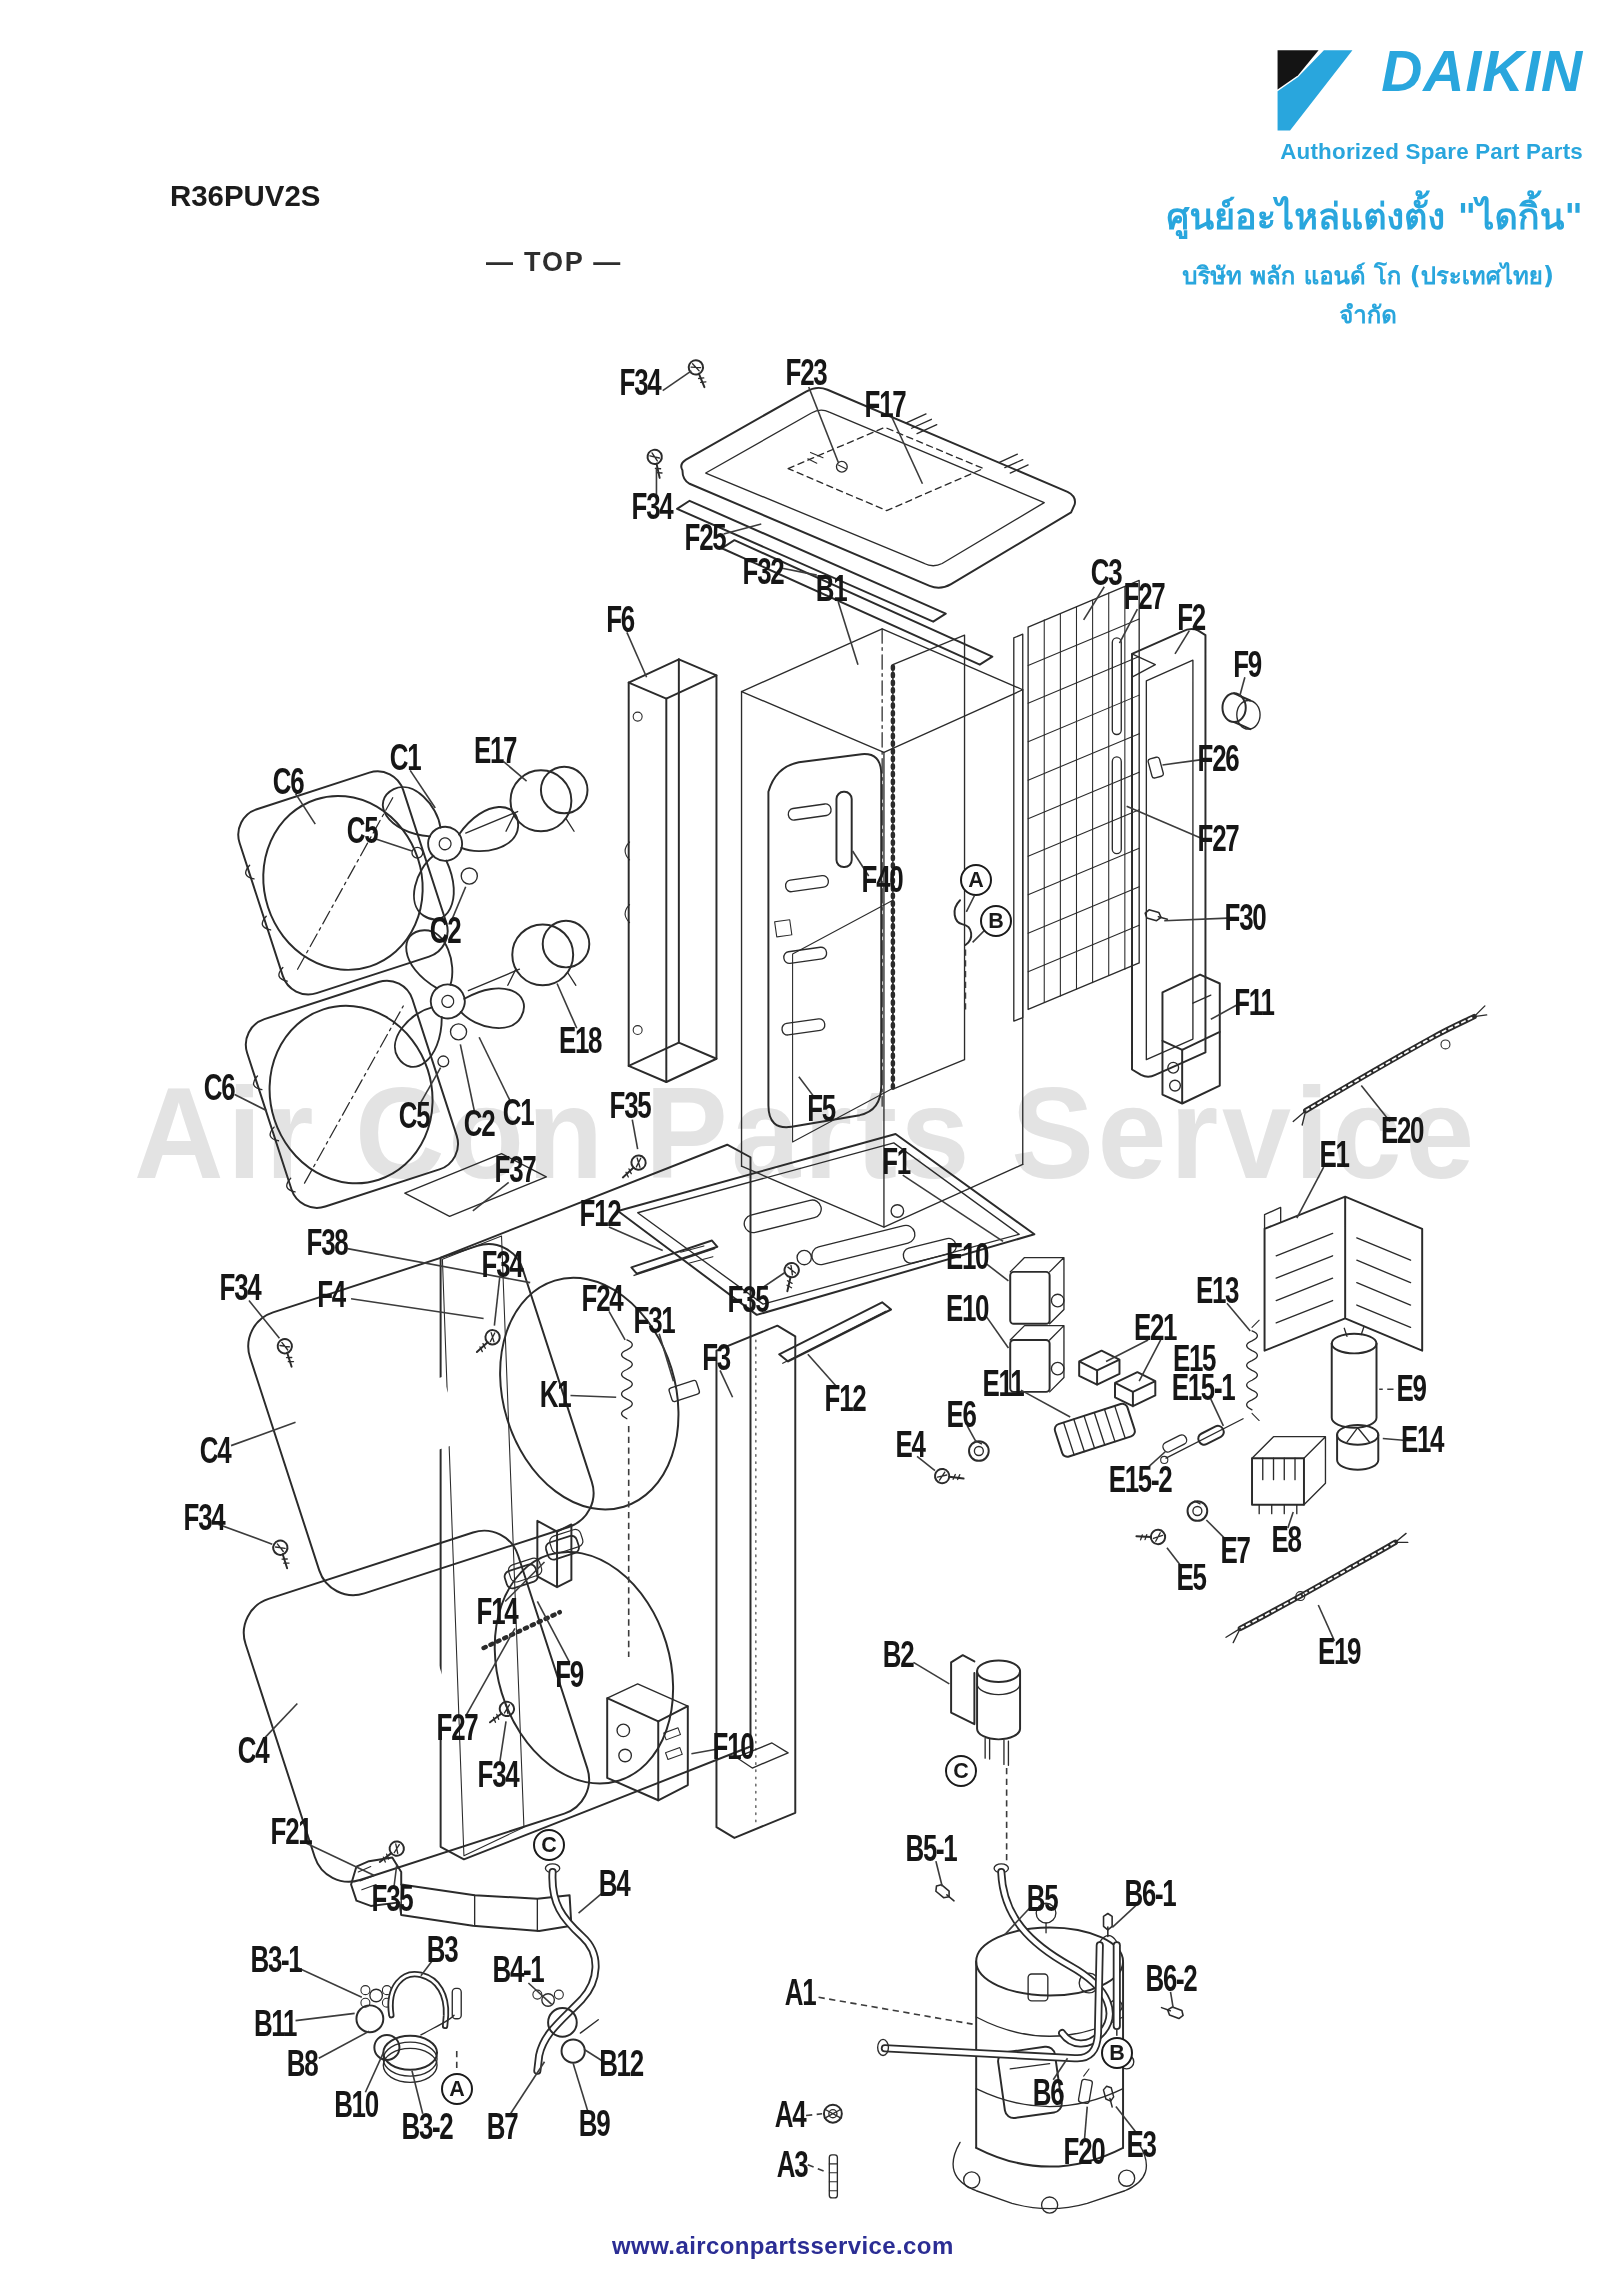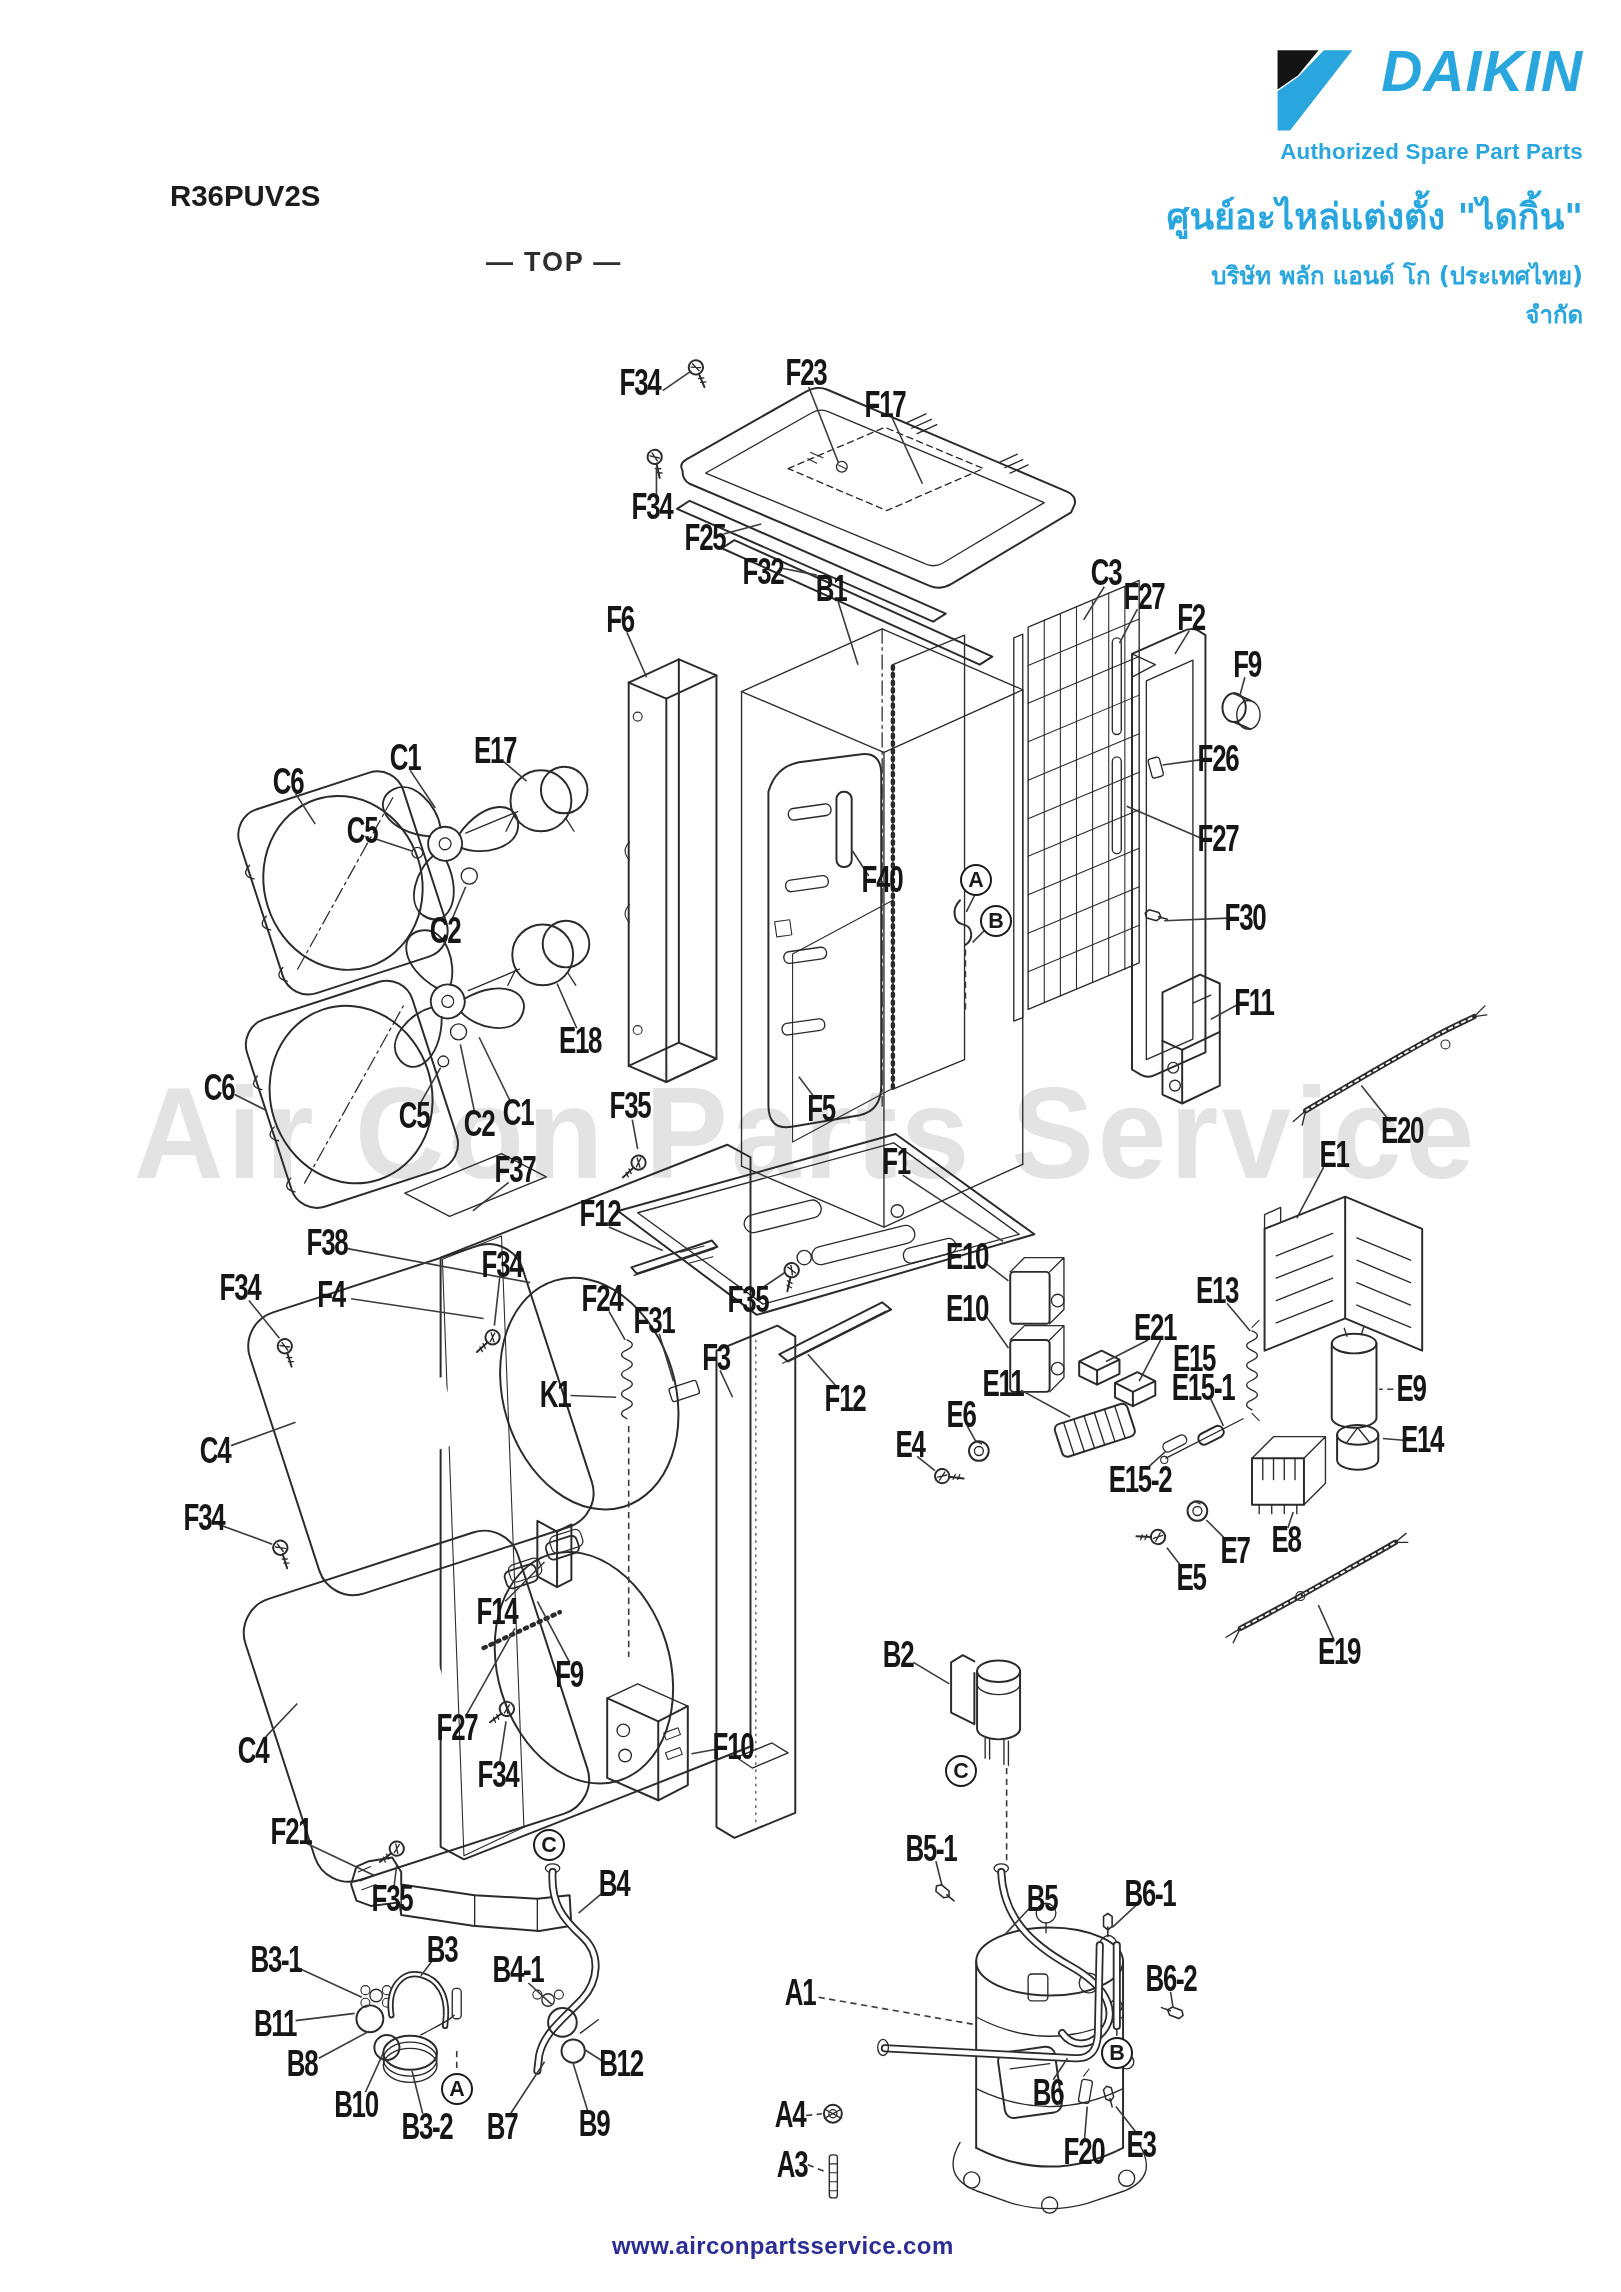--- a/index.html
+++ b/index.html
@@ -11,21 +11,21 @@
   .model{position:absolute;left:170px;top:179px;font-size:30px;font-weight:700;color:#1c1c1c;
          letter-spacing:0;transform:scaleX(.98);transform-origin:left;z-index:5;}
   .view-label{position:absolute;left:486px;top:247px;font-size:27px;font-weight:600;color:#2e2e2e;
          letter-spacing:1.8px;z-index:5;}
   .brand{position:absolute;right:38px;top:43px;width:430px;text-align:right;z-index:5;}
   .brand-top{display:flex;align-items:flex-start;justify-content:flex-end;gap:25px;}
   .brand-word{font-size:57px;font-weight:800;font-style:italic;color:var(--brand);
          letter-spacing:0.9px;line-height:1.0;transform:scaleY(1.02);}
   .brand-tag{font-size:22.4px;font-weight:700;color:var(--brand);margin-top:5.4px;letter-spacing:0.2px;}
   .brand-th1{font-family:"DejaVu Sans",sans-serif;font-size:36px;font-weight:700;color:var(--brand);margin-top:23px;}
-  .brand-th2{font-family:"DejaVu Sans",sans-serif;font-size:24px;font-weight:700;color:var(--brand);margin-top:10.7px;}
+  .brand-th2{font-family:"DejaVu Sans",sans-serif;font-size:24px;font-weight:700;color:var(--brand);margin-top:10.7px;text-align:center;}
 
   
   .watermark{position:absolute;left:134px;top:1062px;width:1397px;z-index:0;
          font-size:124px;font-weight:700;color:var(--wm);white-space:nowrap;letter-spacing:3.6px;
          transform:scaleY(1.05);}
 
   
   svg#art{position:absolute;left:0;top:0;z-index:1;}
   .ln{fill:none;stroke:var(--ink);stroke-width:2.2;stroke-linecap:round;stroke-linejoin:round;}
   .thin{stroke-width:1.5;}

